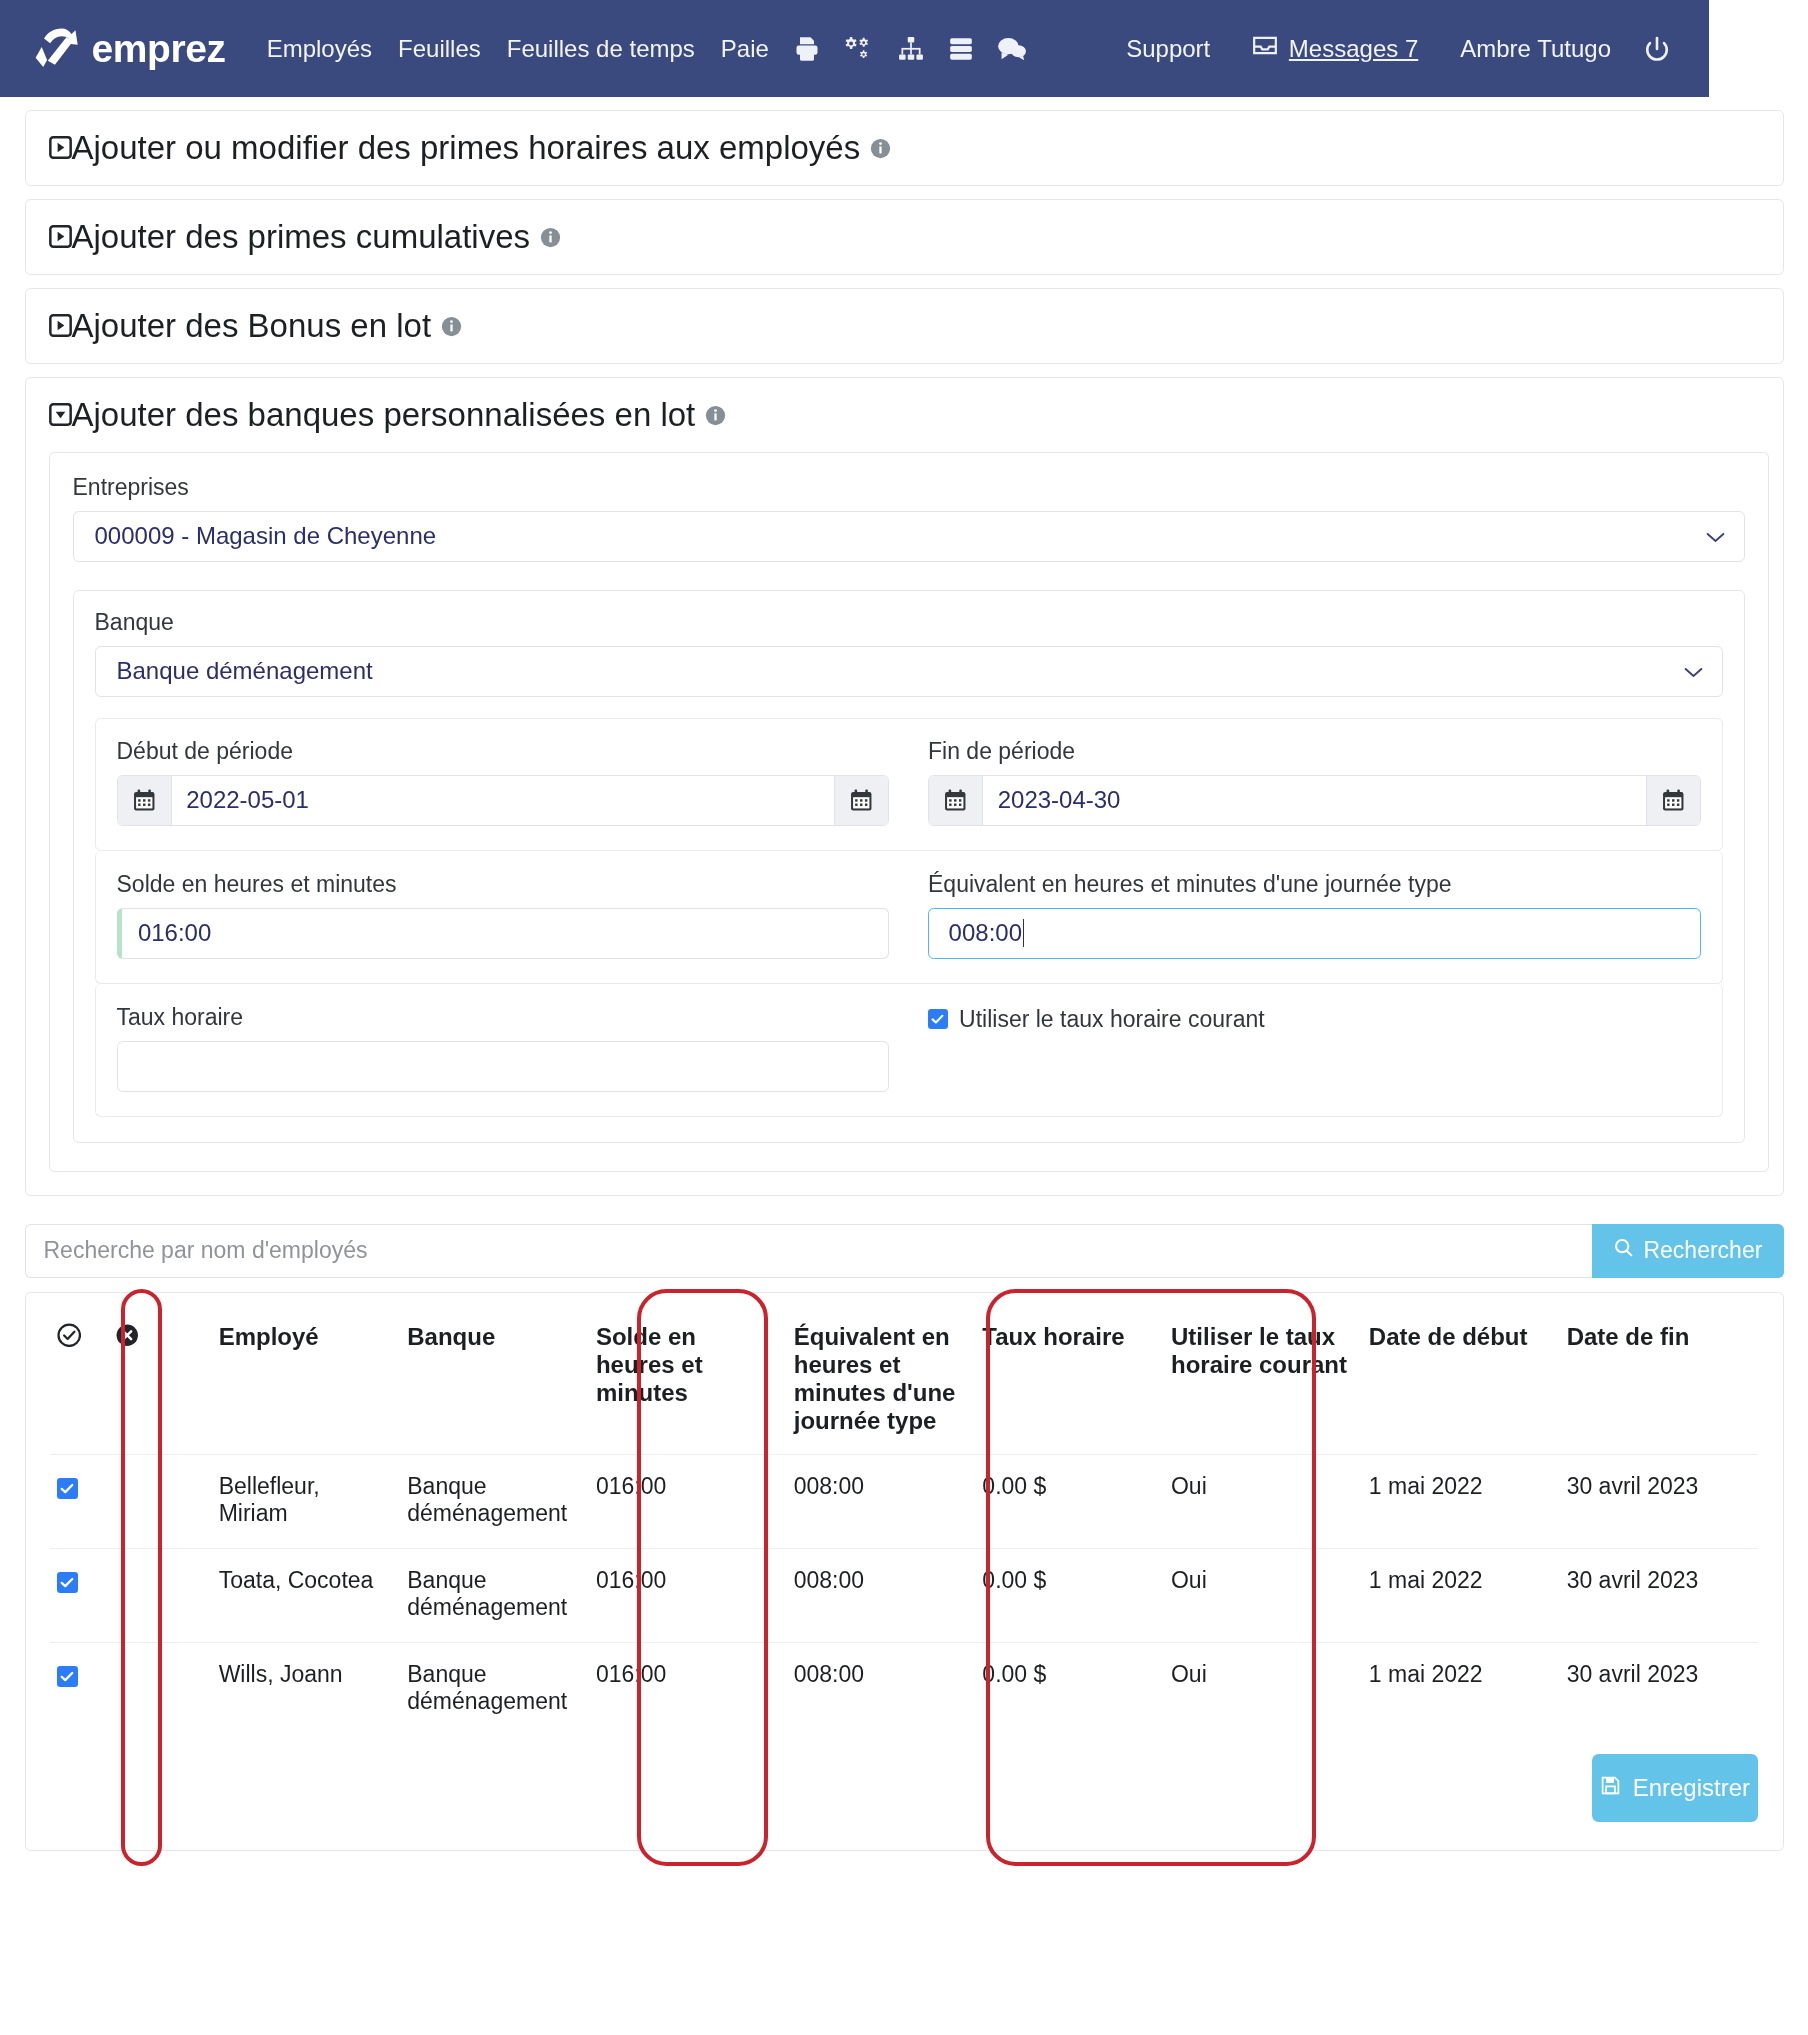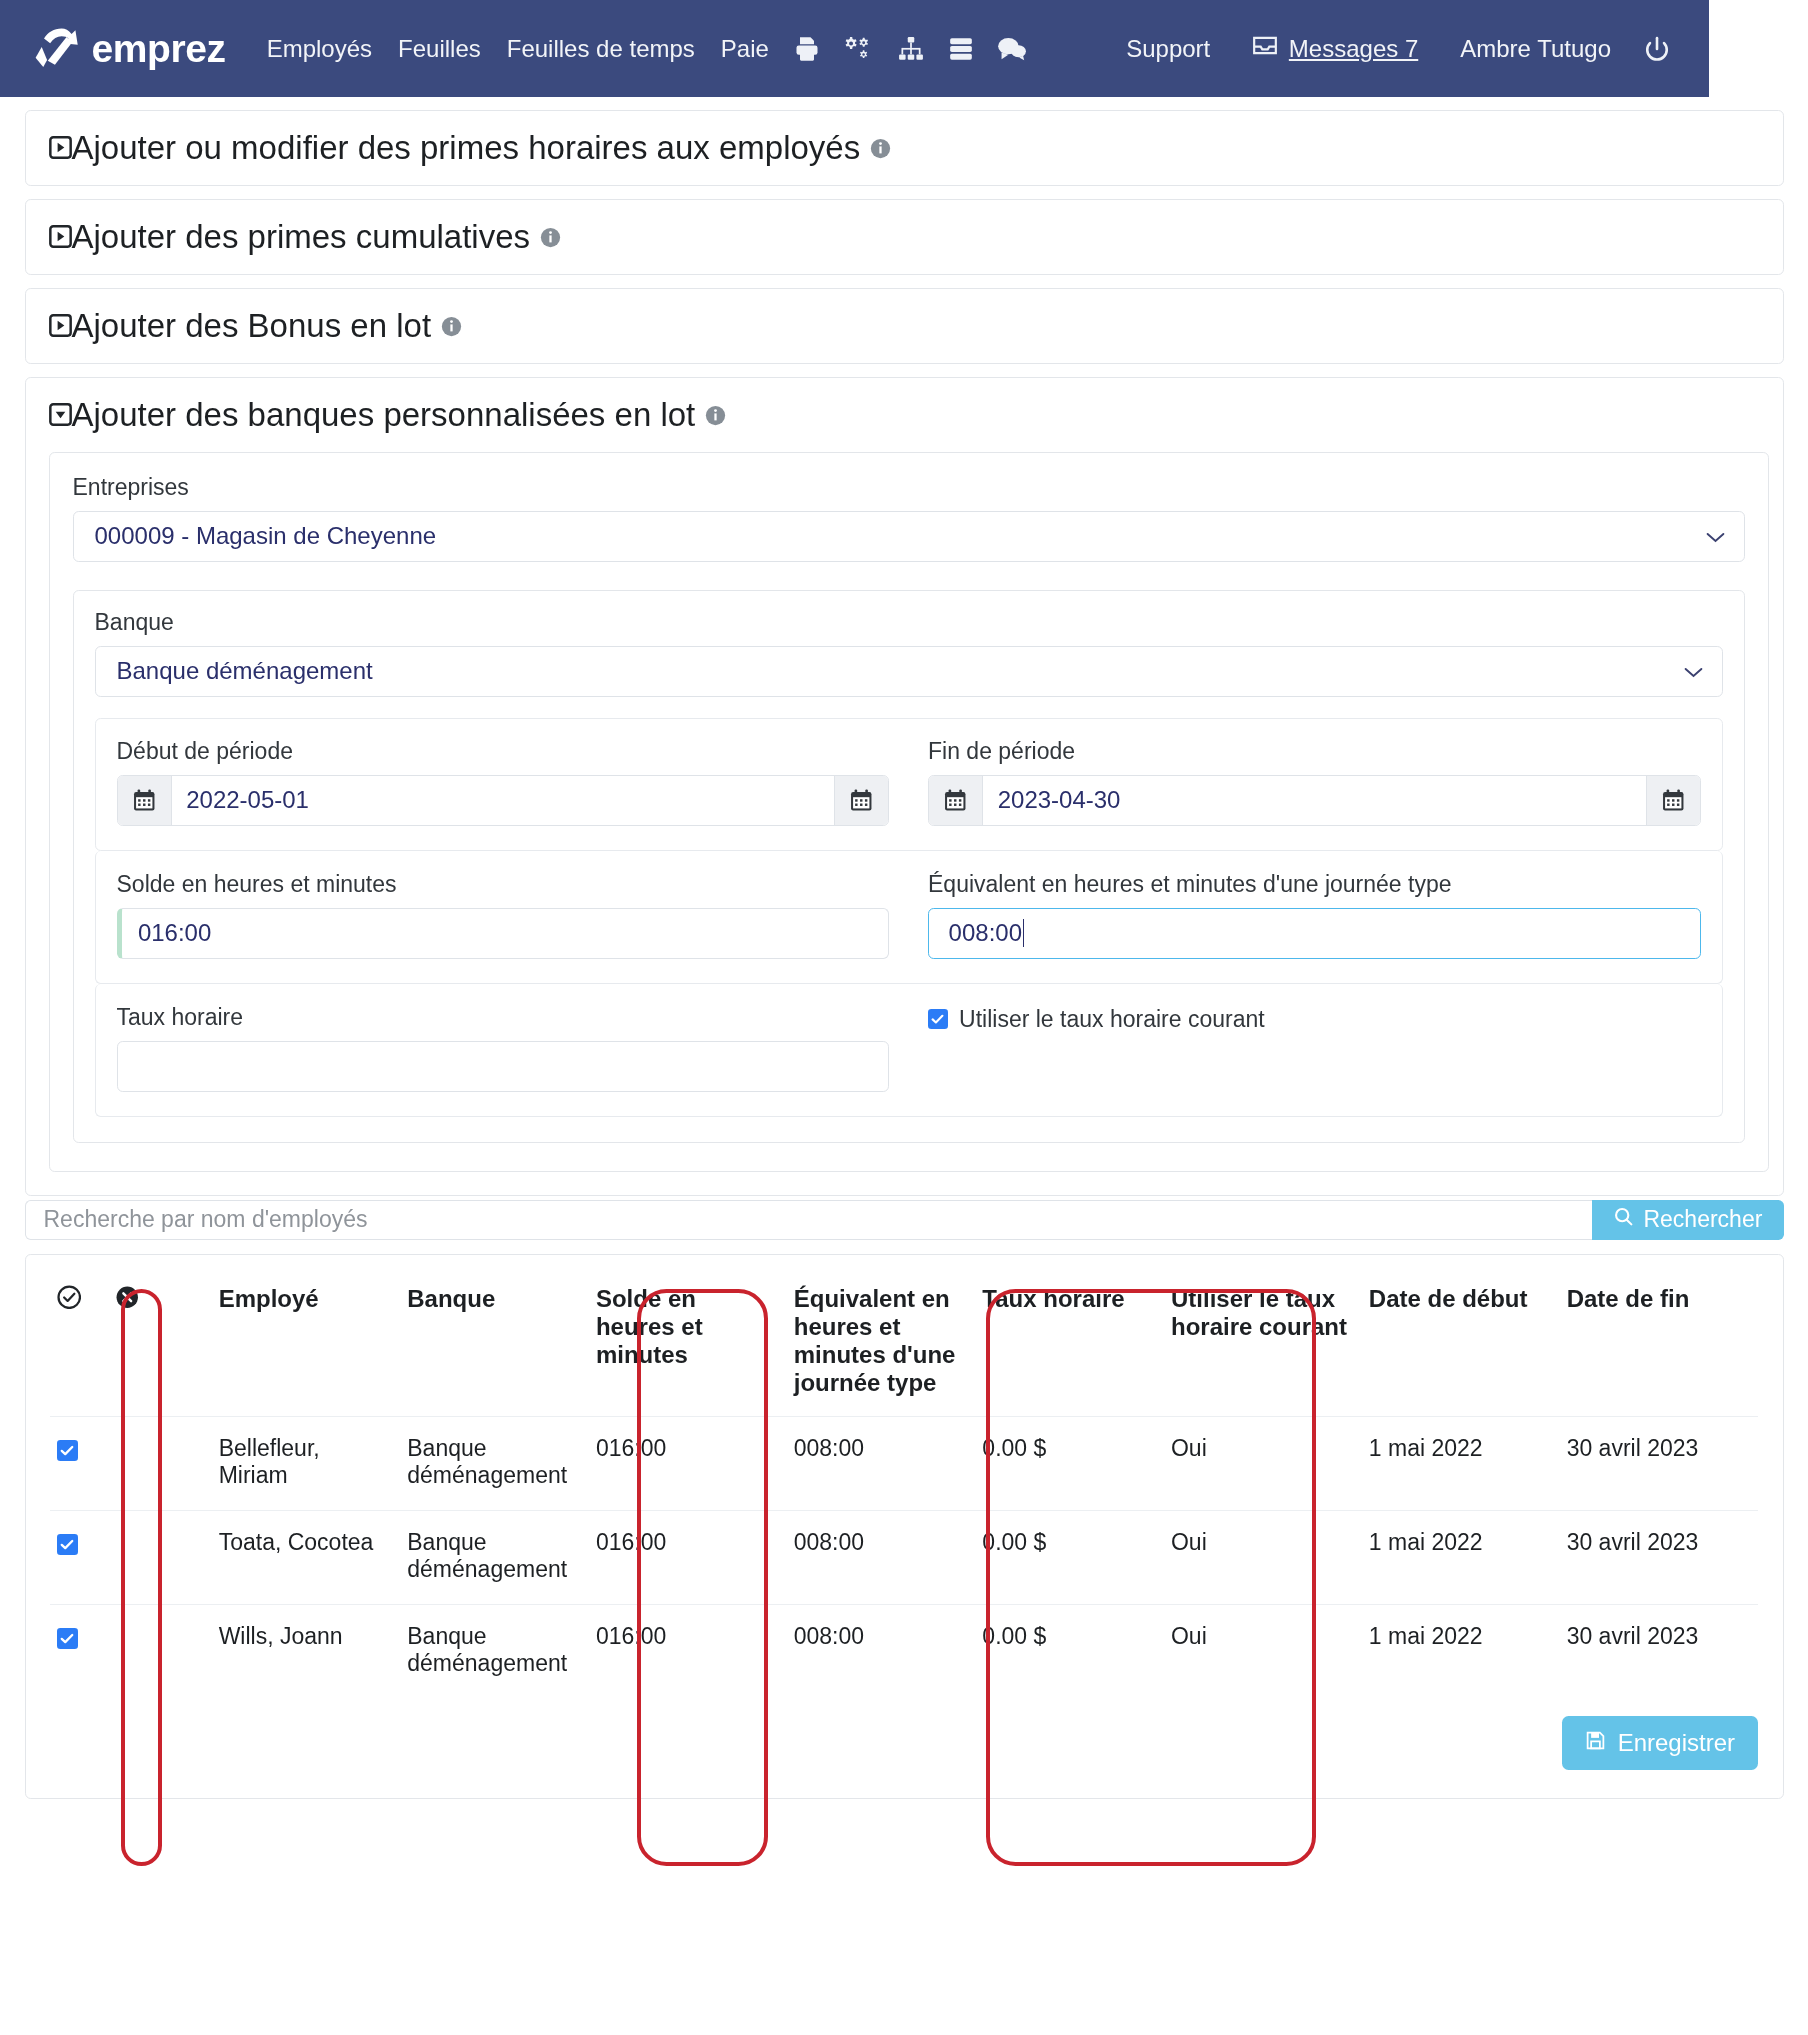--- a/index.html
+++ b/index.html
@@ -94,21 +94,21 @@
 
   .chk-row{ display:flex; align-items:center; gap:11.5px; font-size:23px; color:#32373c; }
   .cbox{
     width:19.6px; height:19.6px; border-radius:3.3px; background:#2b7cf6;
     display:inline-flex; align-items:center; justify-content:center; flex:0 0 auto;
   }
   .cbox svg{ display:block; }
 
   
   .search-row{
-    display:flex; margin-top:4px; height:40px;
+    display:flex; margin-top:28px; height:54px;
   }
   .search-input{
     flex:1; border:0.8px solid #dfe3e8; border-right:none;
     border-radius:5.7px 0 0 5.7px; background:#fff;
     display:flex; align-items:center; padding:0 18px;
     font-size:23px; color:#8f949a;
   }
   .search-btn{
     width:192px; background:#64c3e8; color:#fff; border-radius:0 5.7px 5.7px 0;
     display:flex; align-items:center; justify-content:center; gap:9.8px;
@@ -141,21 +141,21 @@
   .c-df{ width:172px; }
 
   .row-cbox{
     width:21px; height:21px; border-radius:3.3px; background:#2b7cf6;
     display:inline-flex; align-items:center; justify-content:center;
   }
 
   .save-row{ display:flex; justify-content:flex-end; margin-top:18px; }
   .save-btn{
     background:#64c3e8; color:#fff; border-radius:6.5px;
-    padding:0 23px; height:54px; display:flex; align-items:center; gap:11.5px;
+    padding:0 8px; height:68px; display:flex; align-items:center; gap:11.5px;
     font-size:24px;
   }
 
   
   .anno{
     position:absolute; border:4.9px solid #c9232d; border-radius:29.5px;
     pointer-events:none; z-index:30;
   }
 </style>
 </head>

